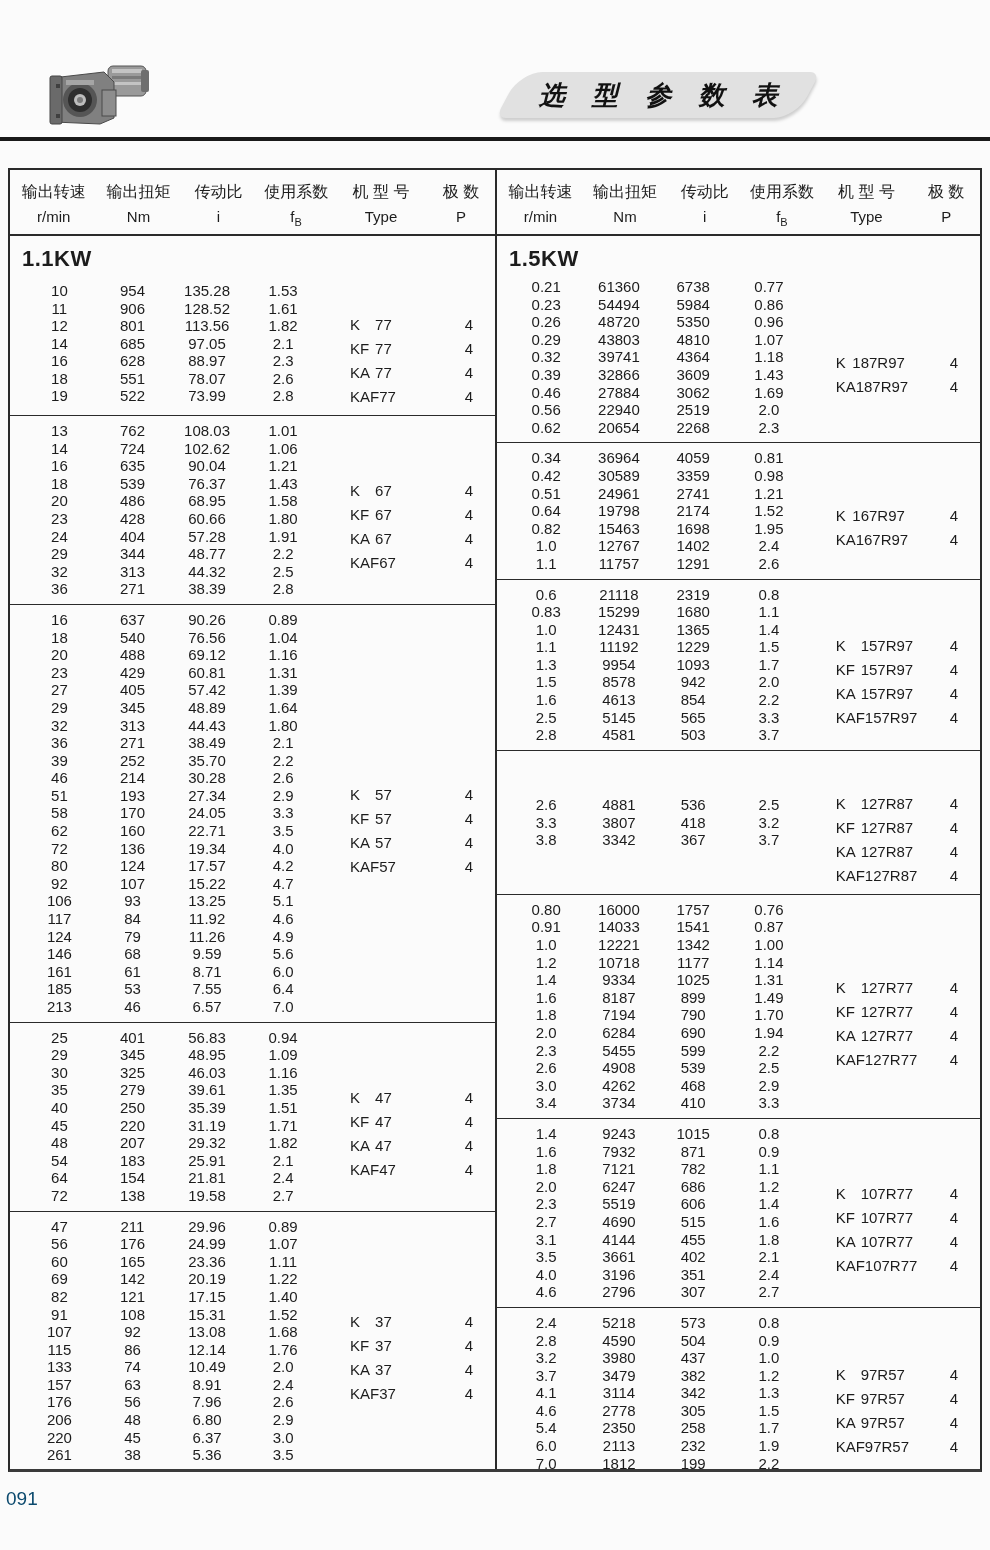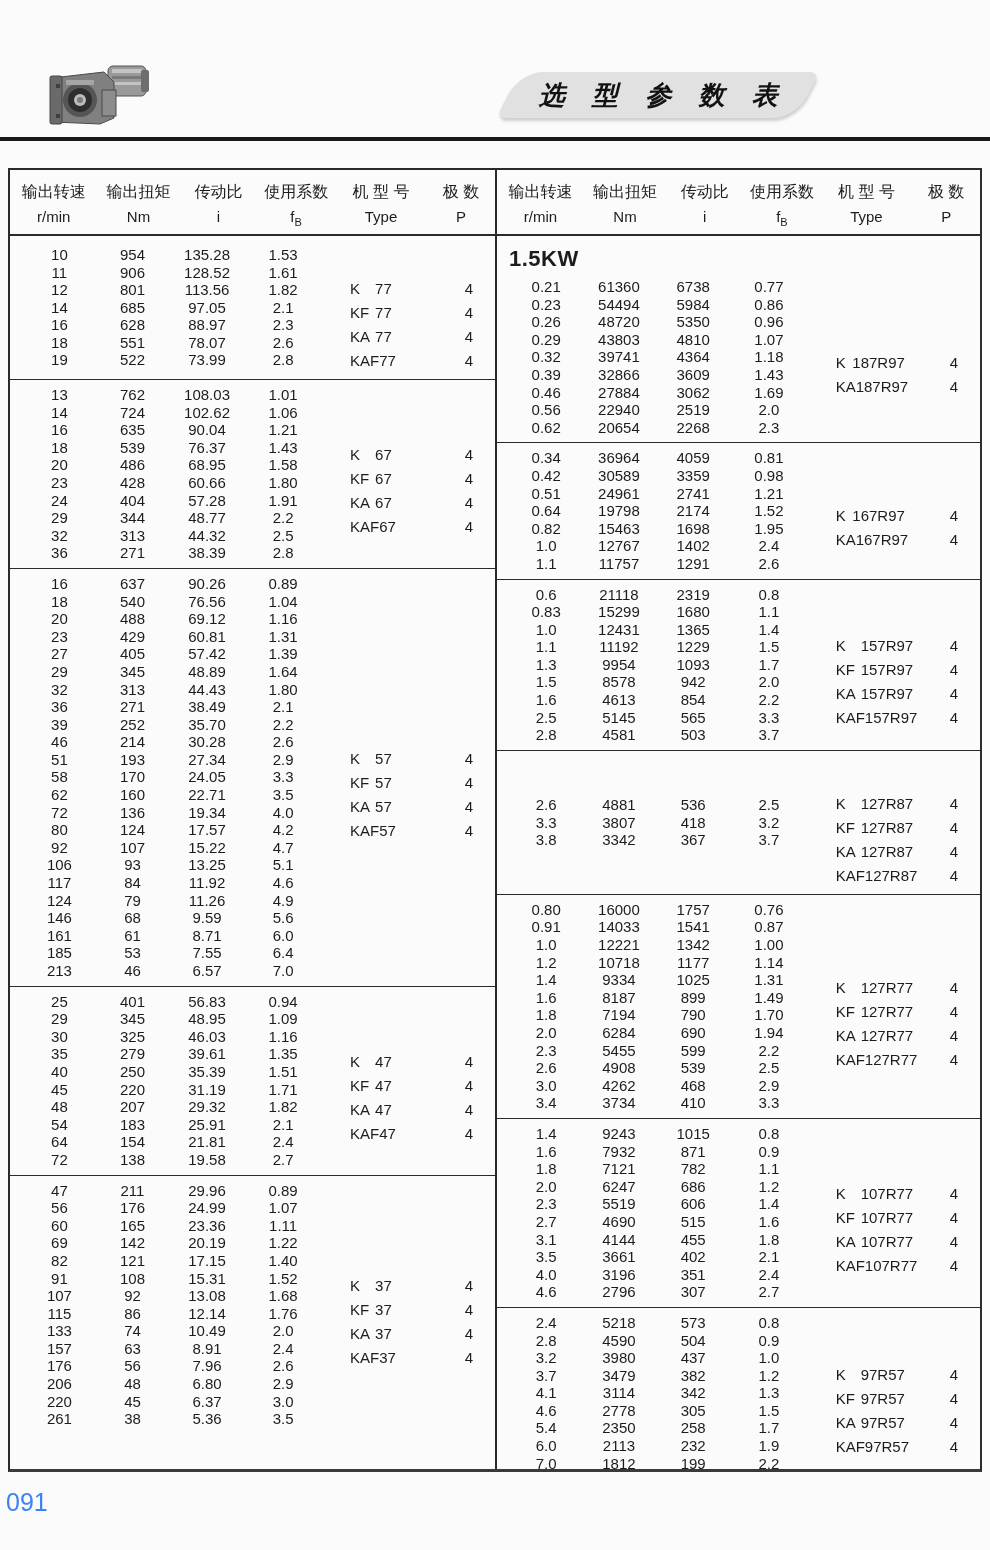--- a/index.html
+++ b/index.html
@@ -63,21 +63,21 @@
   .rows{width:64%;padding-left:2.5%;}
   .data-row{display:flex;height:17.6px;line-height:17.6px;}
   .cell{display:inline-block;text-align:center;font-size:15px;}
   .c0{width:25%;}.c1{width:24%;}.c2{width:26%;}.c3{width:25%;}
   .types{width:36%;display:flex;flex-direction:column;justify-content:center;margin-top:35px;}
   .type-row{display:flex;line-height:24px;font-size:15px;}
   .type-name{flex:1;padding-left:17%;white-space:nowrap;}
   .series{display:inline-block;}
   .p-val{width:30%;text-align:center;}
 
-  .page-number{position:absolute;left:6px;top:1488px;font-size:25px;color:#3b82f6;}
+  .page-number{position:absolute;left:6px;top:1488px;font-size:19px;color:#0c4a6e;}
 </style>
 </head>
 <body>
 
 <div class="page">
 
   <div class="header-area">
     <svg class="logo" viewBox="0 0 110 68" xmlns="http://www.w3.org/2000/svg">
       <rect x="66" y="6" width="38" height="30" rx="5" fill="#9a9a9a" stroke="#555" stroke-width="1"></rect>
       <rect x="70" y="9" width="30" height="4" fill="#c4c4c4"></rect>
@@ -114,20 +114,21 @@
           </div>
           <div class="h-row units">
             <span class="h-cell hc0">r/min</span>
             <span class="h-cell hc1">Nm</span>
             <span class="h-cell hc2">i</span>
             <span class="h-cell hc3"><span>f</span><sub>B</sub></span>
             <span class="h-cell hc4">Type</span>
             <span class="h-cell hc5">P</span>
           </div>
         </div>
+        <div class="power-label">1.1KW</div>
         <div class="block">
           <div class="rows">
             <div class="data-row">
               <span class="cell c0">10</span>
               <span class="cell c1">954</span>
               <span class="cell c2">135.28</span>
               <span class="cell c3">1.53</span>
             </div>
             <div class="data-row">
               <span class="cell c0">11</span>

